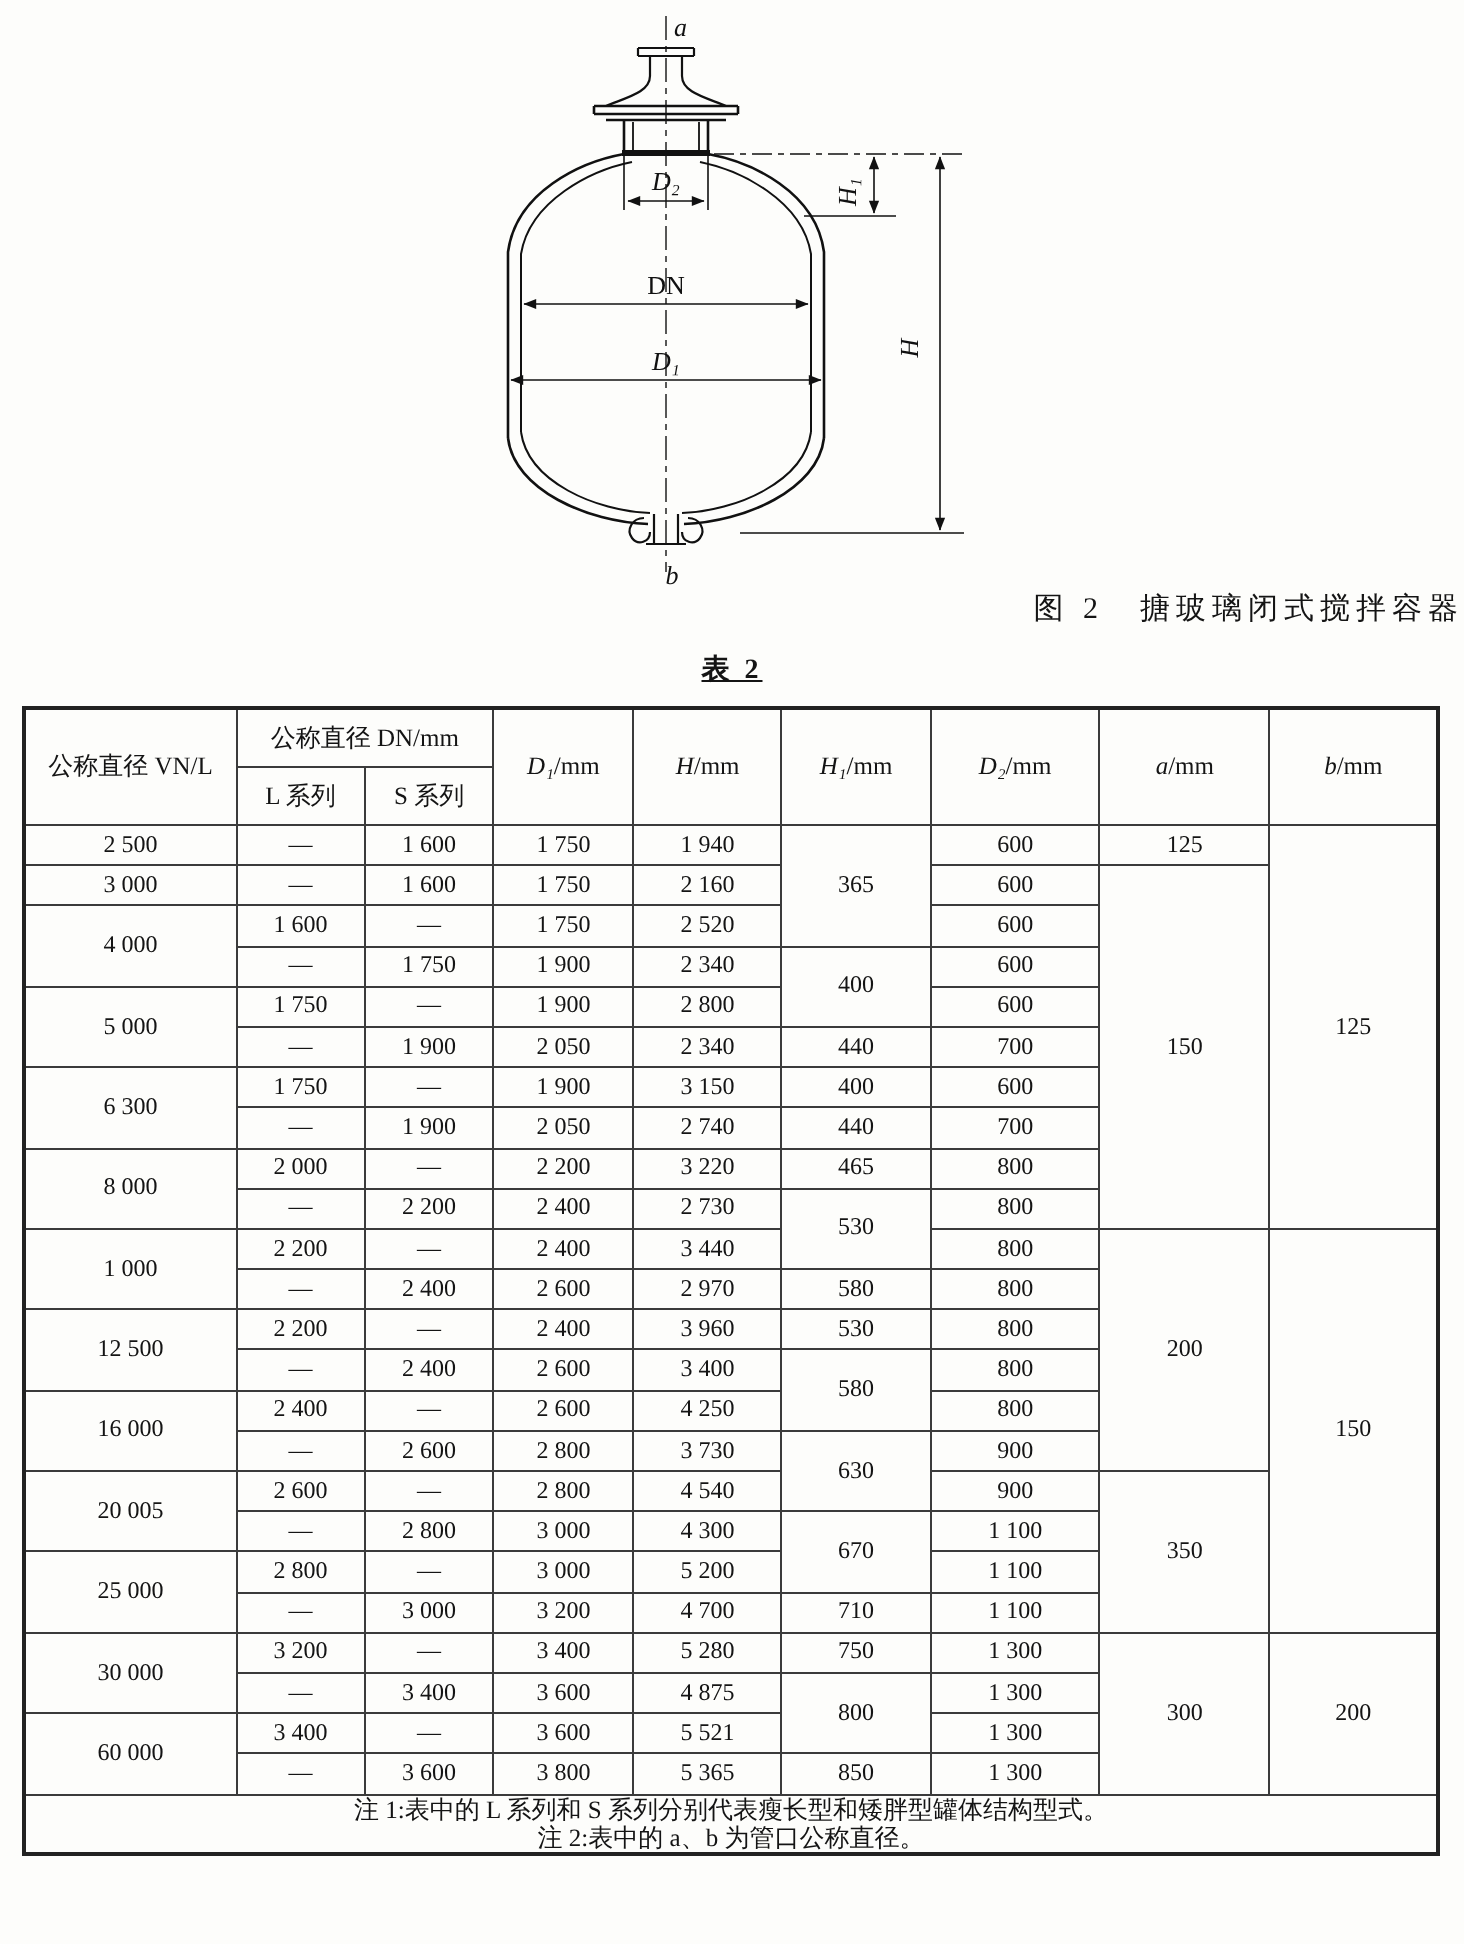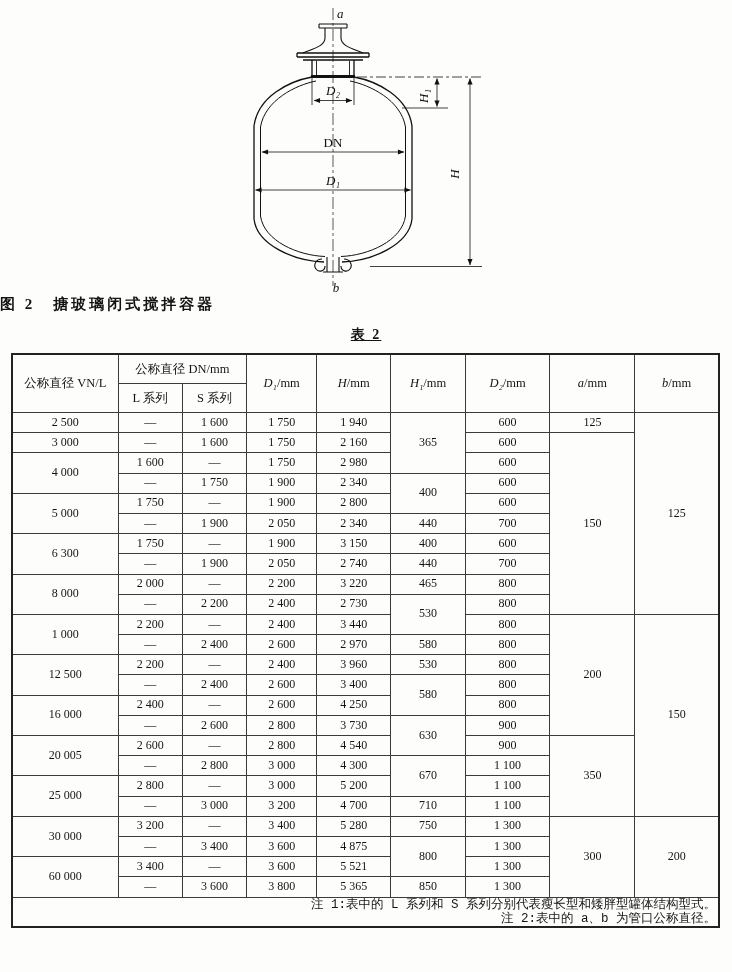--- a/index.html
+++ b/index.html
@@ -6,43 +6,43 @@
   .page{
     position:relative;width:732px;height:972px;background:#fdfdfb;
     font-family:"Liberation Serif","DejaVu Serif",serif;color:#141414;
     overflow:hidden;margin:0 auto;
   }
   .figure-wrap{position:absolute;top:4px;left:146px;width:440px;height:292px;}
   svg{display:block;}
   .dimtext{font-family:"Liberation Serif","DejaVu Serif",serif;font-size:13px;font-style:italic;fill:#111;}
   .dimtext-upright{font-family:"Liberation Serif","DejaVu Serif",serif;font-size:13px;font-style:normal;fill:#111;}
   .fig-caption{
-    position:absolute;top:295px;left:0;width:100%;text-align:left;
-    font-weight:bold;font-size:15px;letter-spacing:3px;
+    position:absolute;top:295px;left:0;width:100%;text-align:right;
+    font-weight:normal;font-size:15px;letter-spacing:3px;
   }
   .table-label{
     position:absolute;top:326px;left:0;width:100%;text-align:center;
     font-weight:bold;font-size:14px;letter-spacing:2px;text-decoration:underline;
   }
   table.spec{
     position:absolute;top:353px;left:11px;width:709px;
     border-collapse:collapse;table-layout:fixed;
     font-size:12px;text-align:center;background:#fdfdfb;
   }
   table.spec th,table.spec td{
     border:1px solid #3b3b3b;padding:0 2px;font-weight:normal;
     height:19.2px;line-height:1.15;overflow:hidden;white-space:nowrap;
   }
   table.spec{border:2px solid #222;}
   table.spec thead th{height:28px;font-size:12.5px;margin-top:24px;}
   table.spec thead{border-bottom:1.5px solid #222;}
   .sym{font-style:italic;font-family:"Liberation Serif","DejaVu Serif",serif;}
   td.notes{
-    text-align:right;padding:7px 12px 6px 12px;height:auto;line-height:1.95;
-    font-size:12.5px;white-space:normal;font-family:Liberation Mono, monospace;
+    text-align:center;padding:7px 12px 6px 12px;height:auto;line-height:1.95;
+    font-size:12.5px;white-space:normal;
   }
   td.notes div{white-space:nowrap;}
 </style>
 </head>
 <body>
 
 <div class="page">
 
   <div class="figure-wrap">
     <svg width="440" height="292" viewBox="0 0 440 292">
@@ -170,21 +170,21 @@
           <td>1 750</td>
           <td>2 160</td>
           <td>600</td>
           <td rowspan="9">150</td>
         </tr>
         <tr>
           <td rowspan="2">4 000</td>
           <td>1 600</td>
           <td>—</td>
           <td>1 750</td>
-          <td>2 980</td>
+          <td>2 520</td>
           <td>600</td>
         </tr>
         <tr>
           <td>—</td>
           <td>1 750</td>
           <td>1 900</td>
           <td>2 340</td>
           <td rowspan="2">400</td>
           <td>600</td>
         </tr>

